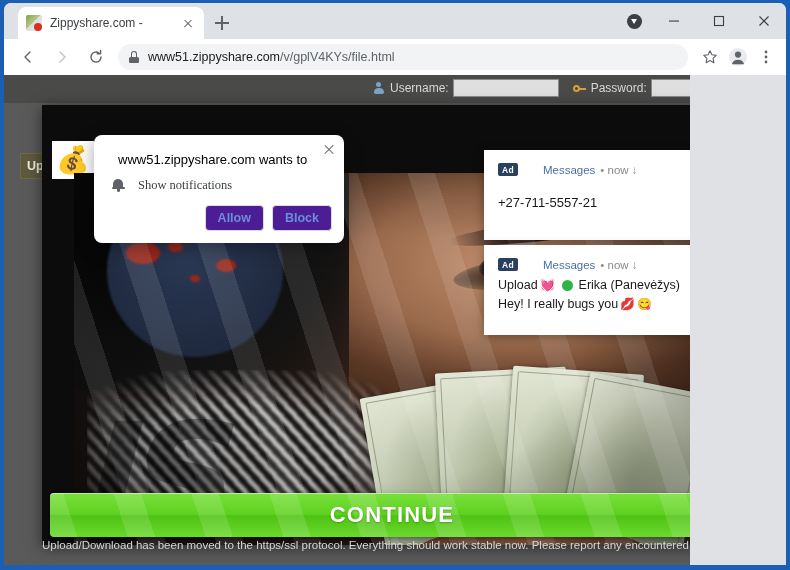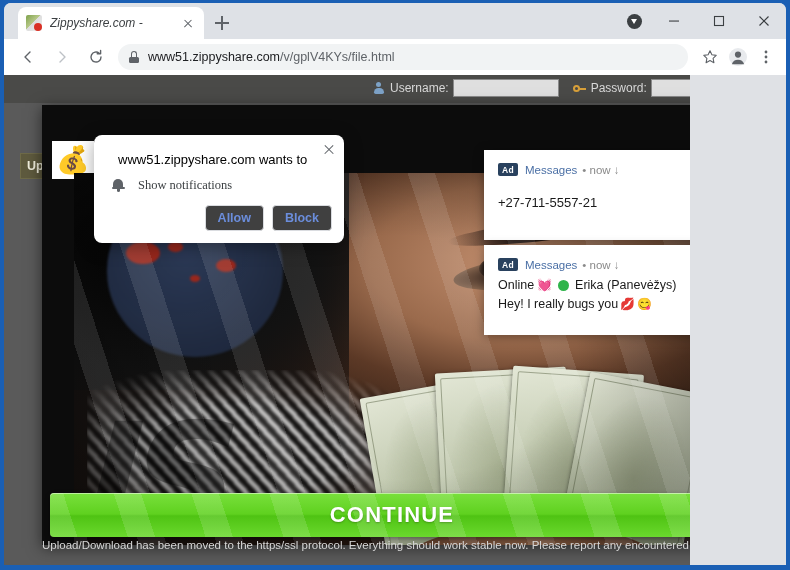--- a/index.html
+++ b/index.html
@@ -19,21 +19,20 @@
     background: #dfe1e5;
     border-radius: 7px 7px 0 0;
     overflow: hidden;
   }
 
   
   .tabstrip {
     position: absolute; left: 0; top: 0;
     width: 100%; height: 36px;
     background: #dee1e6;
-    font-style: italic;
   }
   .tab {
     position: absolute; left: 14px; top: 4px;
     width: 186px; height: 32px;
     background: #fff;
     border-radius: 8px 8px 0 0;
     display: flex; align-items: center;
     padding: 0 8px;
   }
   .tab-favicon {
@@ -417,21 +416,21 @@
     border-radius:0 0 2px 2px; background:#5f6368;
   }
   .perm-row-label { font-size: 12.5px; color: #3c4043; font-family: Liberation Serif, serif; }
   .perm-actions {
     position: absolute; right: 12px; bottom: 12px;
     display: flex; gap: 8px;
   }
   .perm-btn {
     min-width: 52px; height: 26px;
     border: 1px solid #dadce0; border-radius: 4px;
-    background: #404040;
+    background: #4c1d95;
     color: #6b8ddb; font-size: 12.5px; font-weight: bold;
     display: flex; align-items: center; justify-content: center;
     padding: 0 12px; cursor: pointer;
   }
 
   
   .notif {
     position: absolute;
     width: 300px; height: 90px;
     background: #fff;
@@ -445,21 +444,21 @@
     position: absolute; left: 14px; top: 13px;
     display: flex; align-items: center;
   }
   .ad-badge {
     background: #29415e; color: #fff;
     font-size: 8.5px; font-weight: bold;
     padding: 1.5px 4px; border-radius: 2px;
     margin-right: 7px; letter-spacing: .3px;
   }
   .notif-source {
-    font-size: 11.5px; color: #4a6fa5;
+    font-size: 11.5px; color: #4a6fa5; margin-left: 18px;
   }
   .notif-meta { font-size: 11.5px; color: #8a8a8a; }
   .notif-body1 {
     position: absolute; left: 14px; top: 33px;
     font-size: 13px; color: #1a1a1a; margin-top: 12px;
   }
   .notif-line2 {
     position: absolute; left: 14px; top: 52px;
     display: flex; align-items: center; gap: 7px;
   }
@@ -709,21 +708,21 @@
       </div>
     </div>
 
     <div class="notif" id="notif-2">
       <div class="notif-head">
         <span class="ad-badge">Ad</span>
         <span class="notif-source">Messages</span>
         <span class="notif-meta" style="margin-left:5px">• now ↓</span>
       </div>
       <div class="notif-text-a">
-        <span>Online</span>
+        <span>Upload</span>
         <span class="emoji">💓</span>
         <span class="green-dot"></span>
         <span>Erika (Panevėžys)</span>
       </div>
       <div class="notif-text-b">
         <span>Hey! I really bugs you</span>
         <span class="emoji">💋</span>
         <span class="emoji">😋</span>
       </div>
       <div class="notif-thumb thumb-b"></div>

